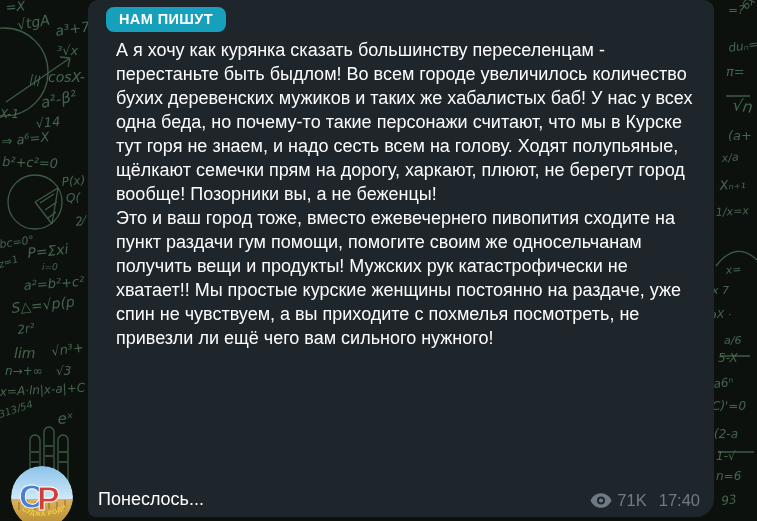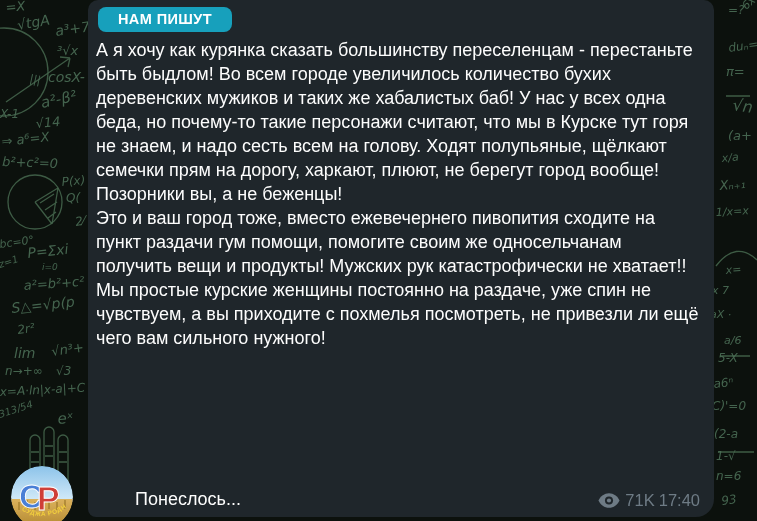--- a/index.html
+++ b/index.html
@@ -4,28 +4,28 @@
 <style>
   html,body{margin:0;padding:0;background:#0b100c;}
   #screen{position:relative;width:757px;height:521px;overflow:hidden;
           background:#0c110d;font-family:"Liberation Sans",sans-serif;}
   #chalk{position:absolute;left:0;top:0;width:757px;height:521px;}
   .chalk-text{fill:#4b6e56;font-family:"DejaVu Sans",sans-serif;font-style:italic;opacity:.9;}
   .chalk-stroke{stroke:#47684f;stroke-width:1.3;fill:none;opacity:.85;}
 
   .bubble{position:absolute;left:88px;top:0;width:626px;height:517px;
           background:#1f262b;border-radius:10px 10px 18px 8px;}
-  .badge{display:inline-block;margin:7px 0 0 10px;background:#17a0bc;color:#ffffff;
-         font-weight:bold;font-size:14.5px;line-height:25px;padding:0 20px;
+  .badge{display:inline-block;margin:7px 0 0 18px;background:#17a0bc;color:#ffffff;
+         font-weight:bold;font-size:14.5px;line-height:25px;padding:0 13px;
          border-radius:8px;letter-spacing:.4px;}
-  .msg{margin:6px 14px 0 8px;color:#fdfdfd;font-size:18px;line-height:24px;}
+  .msg{margin:6px 14px 0 28px;color:#fdfdfd;font-size:18px;line-height:24px;}
   .par{margin:0;}
-  .closing{position:absolute;left:10px;bottom:7px;color:#fdfdfd;font-size:18px;margin-left:37px;}
+  .closing{position:absolute;left:10px;bottom:7px;color:#fdfdfd;font-size:18px;}
   .meta{position:absolute;right:14px;bottom:7px;display:flex;align-items:center;
-        gap:4px;color:#6e7b85;font-size:16.5px;}
+        gap:12px;color:#6e7b85;font-size:16.5px;}
   .views{display:flex;align-items:center;gap:5px;}
 
   .avatar{position:absolute;left:11px;top:466px;width:62px;height:62px;
           border-radius:50%;overflow:hidden;}
 </style>
 </head>
 <body>
 
 <div id="screen">
 

